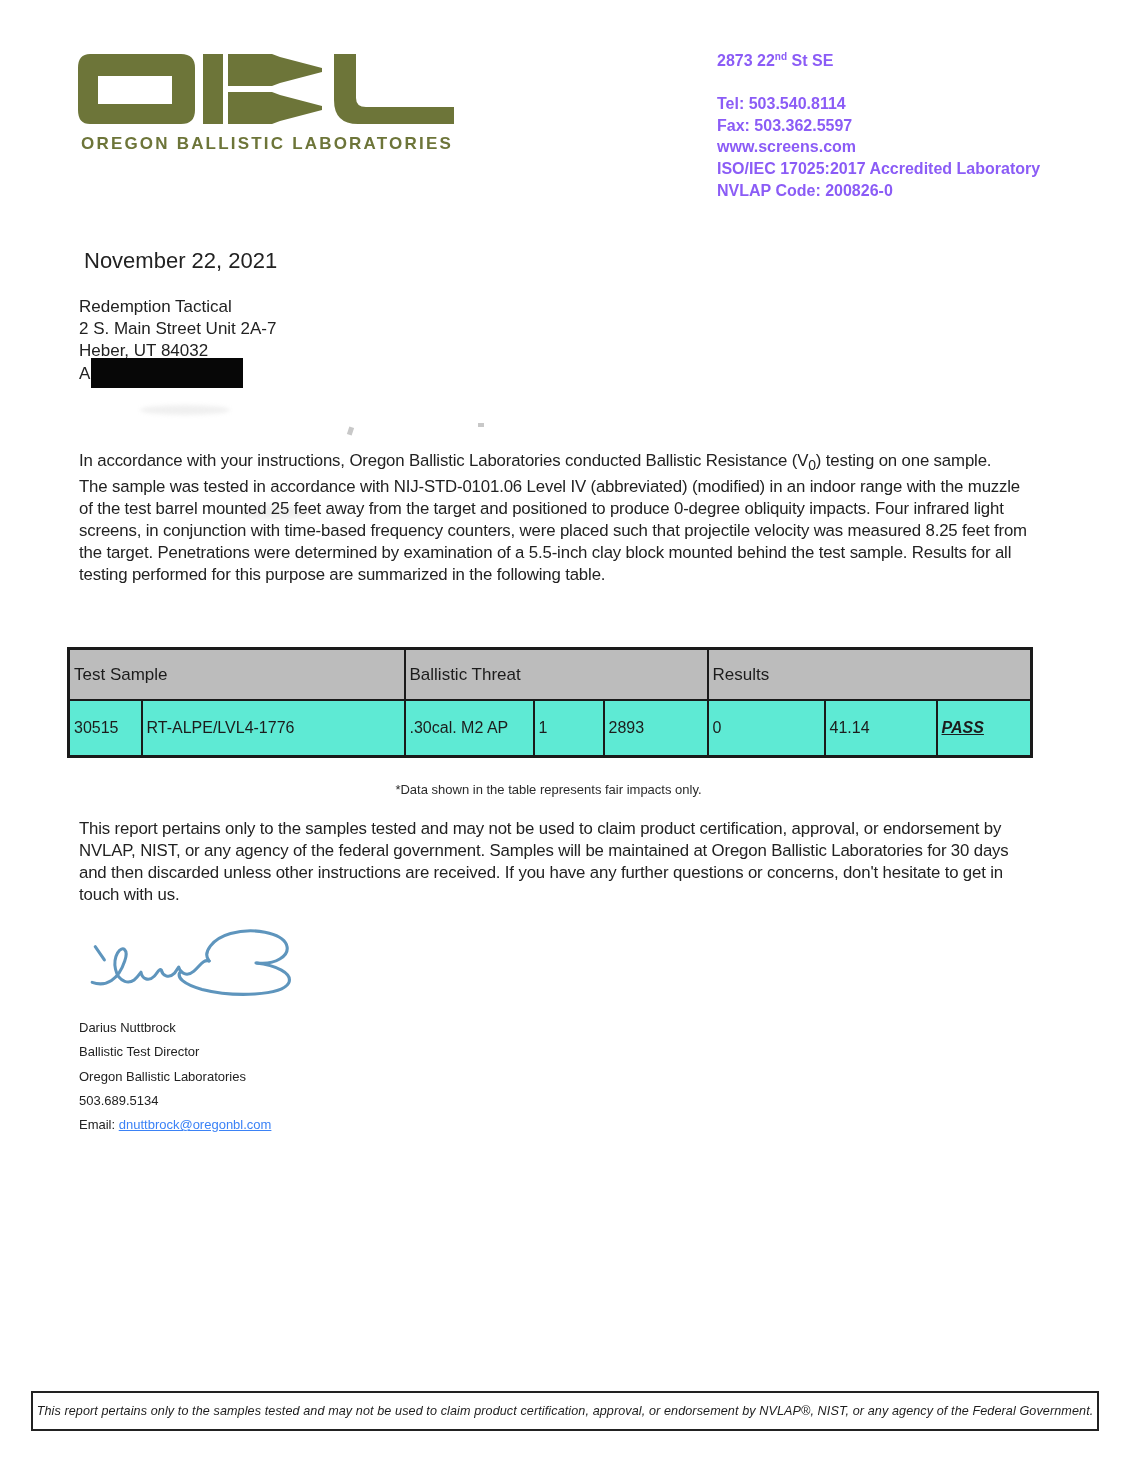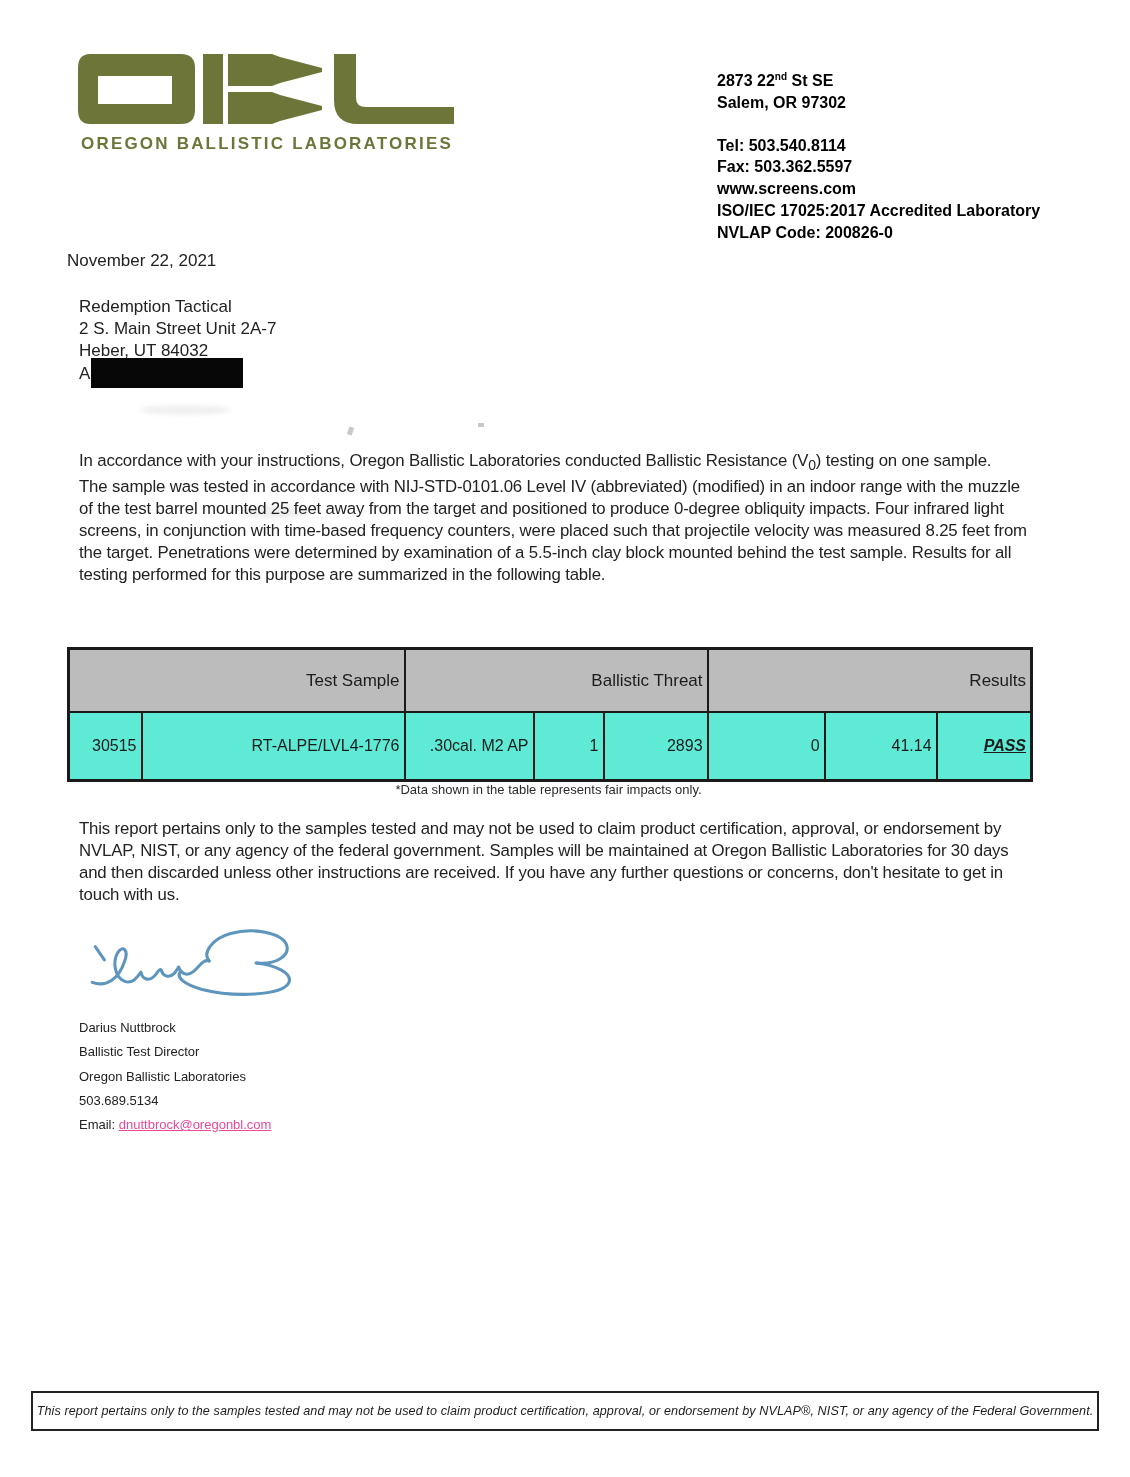--- a/index.html
+++ b/index.html
@@ -21,29 +21,28 @@
     margin-top: 6px;
     text-align: center;
     font-size: 17px;
     font-weight: bold;
     letter-spacing: 2.2px;
     color: #6d7539;
     white-space: nowrap;
   }
   .contact-block {
     position: absolute; left: 717px; top: 46px; width: 380px;
-    font-size: 16px; font-weight: bold; color: #000000;
+    font-size: 16px; font-weight: bold; color: #8b5cf6;
     line-height: 21.7px;
-    margin-top: 20px;
   }
   .contact-block .gap { height: 21px; }
   .contact-block sup { font-size: 10px; }
 
   
-  .date { position: absolute; left: 67px; top: 250px; font-size: 17px; line-height: 22px; }
+  .date { position: absolute; left: 84px; top: 250px; font-size: 22px; line-height: 22px; }
   .recipient { position: absolute; left: 79px; top: 296px; font-size: 17px; line-height: 22px; }
   .redact-line { position: relative; height: 34px; }
   .redact-box {
     display: inline-block; width: 152px; height: 30px;
     background: #070707; vertical-align: middle; margin-left: 1px; margin-top: -4px;
   }
   .speck { position: absolute; background: #9a9a9a; opacity: .55; }
   .smudge { position: absolute; background: #c9c9c9; opacity: .28; border-radius: 50%; filter: blur(2px); }
 
   .body-text {
@@ -58,38 +57,38 @@
 
   
   .results-table {
     position: absolute; left: 67px; top: 647px; width: 963px;
     border-collapse: collapse;
     font-size: 16px; color: #1c1c1c;
     table-layout: fixed;
   }
   .results-table td {
     border: 2px solid #1a1a1a;
-    text-align: right; vertical-align: middle;
-    padding: 16px 4px;
+    text-align: left; vertical-align: middle;
+    padding: 10px 4px;
     overflow: hidden;
   }
   .results-table tr.group-row td { background: #bcbcbc; height: 29px; font-size: 17px; }
   .results-table tr.col-row td { background: #ffffff; height: 63px; }
   .results-table tr.data-row td { background: #5eead4; height: 34px; margin-top: 24px; }
   .results-table { border: 3px solid #1a1a1a; }
   .pass-cell { font-weight: bold; font-style: italic; text-decoration: underline; }
   .table-footnote {
     position: absolute; left: 67px; top: 782px; width: 963px;
     text-align: center; font-size: 13px; color: #2a2a2a;
   }
 
   
   .signature-svg { position: absolute; left: 82px; top: 926px; width: 234px; height: 74px; }
   .sig-block { position: absolute; left: 79px; top: 1016px; font-size: 13px; line-height: 24.3px; }
-  .email-link { color: #ec4899; text-decoration: underline; cursor: pointer; text-align: right; }
+  .email-link { color: #3b82f6; text-decoration: underline; cursor: pointer; text-align: right; }
 
   
   .footer-box {
     position: absolute; left: 31px; top: 1391px; width: 1064px; height: 36px;
     border: 2px solid #222;
     display: flex; align-items: center; justify-content: center;
     font-size: 12.6px; font-style: italic; color: #1d1d1d;
     letter-spacing: 0.1px;
   }
 </style>
@@ -110,21 +109,20 @@
         <path d="M152,40 H196 L204,43 L246,54 V58 L204,69 L196,72 H152 Z"></path>
 
         <path d="M258,2 H280 V46 Q280,55 290,55 H378 V72 H282 Q258,72 258,48 Z"></path>
       </g>
     </svg>
     <div class="logo-caption">OREGON BALLISTIC LABORATORIES</div>
   </div>
 
   <div class="contact-block">
     <div><span>2873 22</span><sup>nd</sup><span> St SE</span></div>
-    <div>Salem, OR 97302</div>
     <div class="gap"></div>
     <div>Tel: 503.540.8114</div>
     <div>Fax: 503.362.5597</div>
     <div>www.screens.com</div>
     <div>ISO/IEC 17025:2017 Accredited Laboratory</div>
     <div>NVLAP Code: 200826-0</div>
   </div>
 
   <div class="date">November 22, 2021</div>
 

